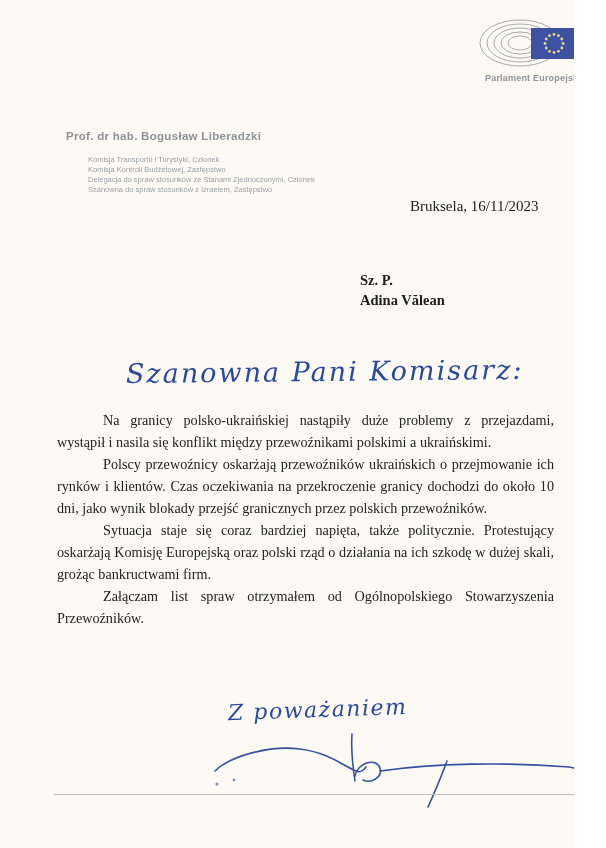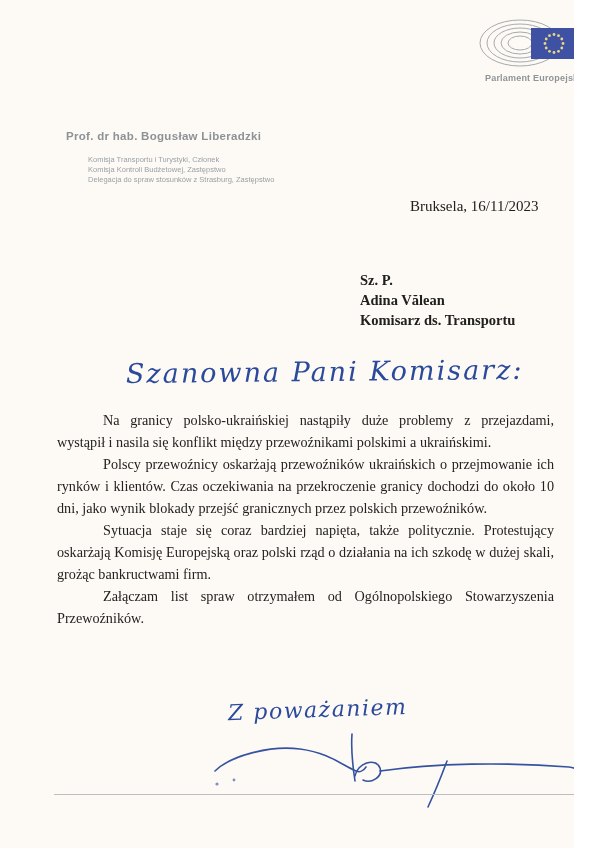--- a/index.html
+++ b/index.html
@@ -76,29 +76,29 @@
         </g>
       </g>
     </svg>
     <div class="logo-caption">Parlament Europejski</div>
   </div>
 
   <div class="sender">
     <div class="sender-name">Prof. dr hab. Bogusław Liberadzki</div>
     <div class="sender-role">Komisja Transportu i Turystyki, Członek</div>
     <div class="sender-role">Komisja Kontroli Budżetowej, Zastępstwo</div>
-    <div class="sender-role">Delegacja do spraw stosunków z Strasburg, Zastępstwo</div>
+    <div class="sender-role">Delegacja do spraw stosunków ze Stanami Zjednoczonymi, Członek</div>
+    <div class="sender-role">Szanowna do spraw stosunków z Izraelem, Zastępstwo</div>
   </div>
 
   <div class="dateline">Bruksela, 16/11/2023</div>
 
   <div class="recipient">
     <div>Sz. P.</div>
     <div>Adina Vălean</div>
-    <div>Komisarz ds. Transportu</div>
   </div>
 
   <div class="handwriting salutation">Szanowna Pani Komisarz:</div>
 
   <div class="body-text">
     <p>Na granicy polsko-ukraińskiej nastąpiły duże problemy z przejazdami, wystąpił i nasila się konflikt między przewoźnikami polskimi a ukraińskimi.</p>
     <p>Polscy przewoźnicy oskarżają przewoźników ukraińskich o przejmowanie ich rynków i klientów. Czas oczekiwania na przekroczenie granicy dochodzi do około 10 dni, jako wynik blokady przejść granicznych przez polskich przewoźników.</p>
     <p>Sytuacja staje się coraz bardziej napięta, także politycznie. Protestujący oskarżają Komisję Europejską oraz polski rząd o działania na ich szkodę w dużej skali, grożąc bankructwami firm.</p>
     <p>Załączam list spraw otrzymałem od Ogólnopolskiego Stowarzyszenia Przewoźników.</p>
   </div>

